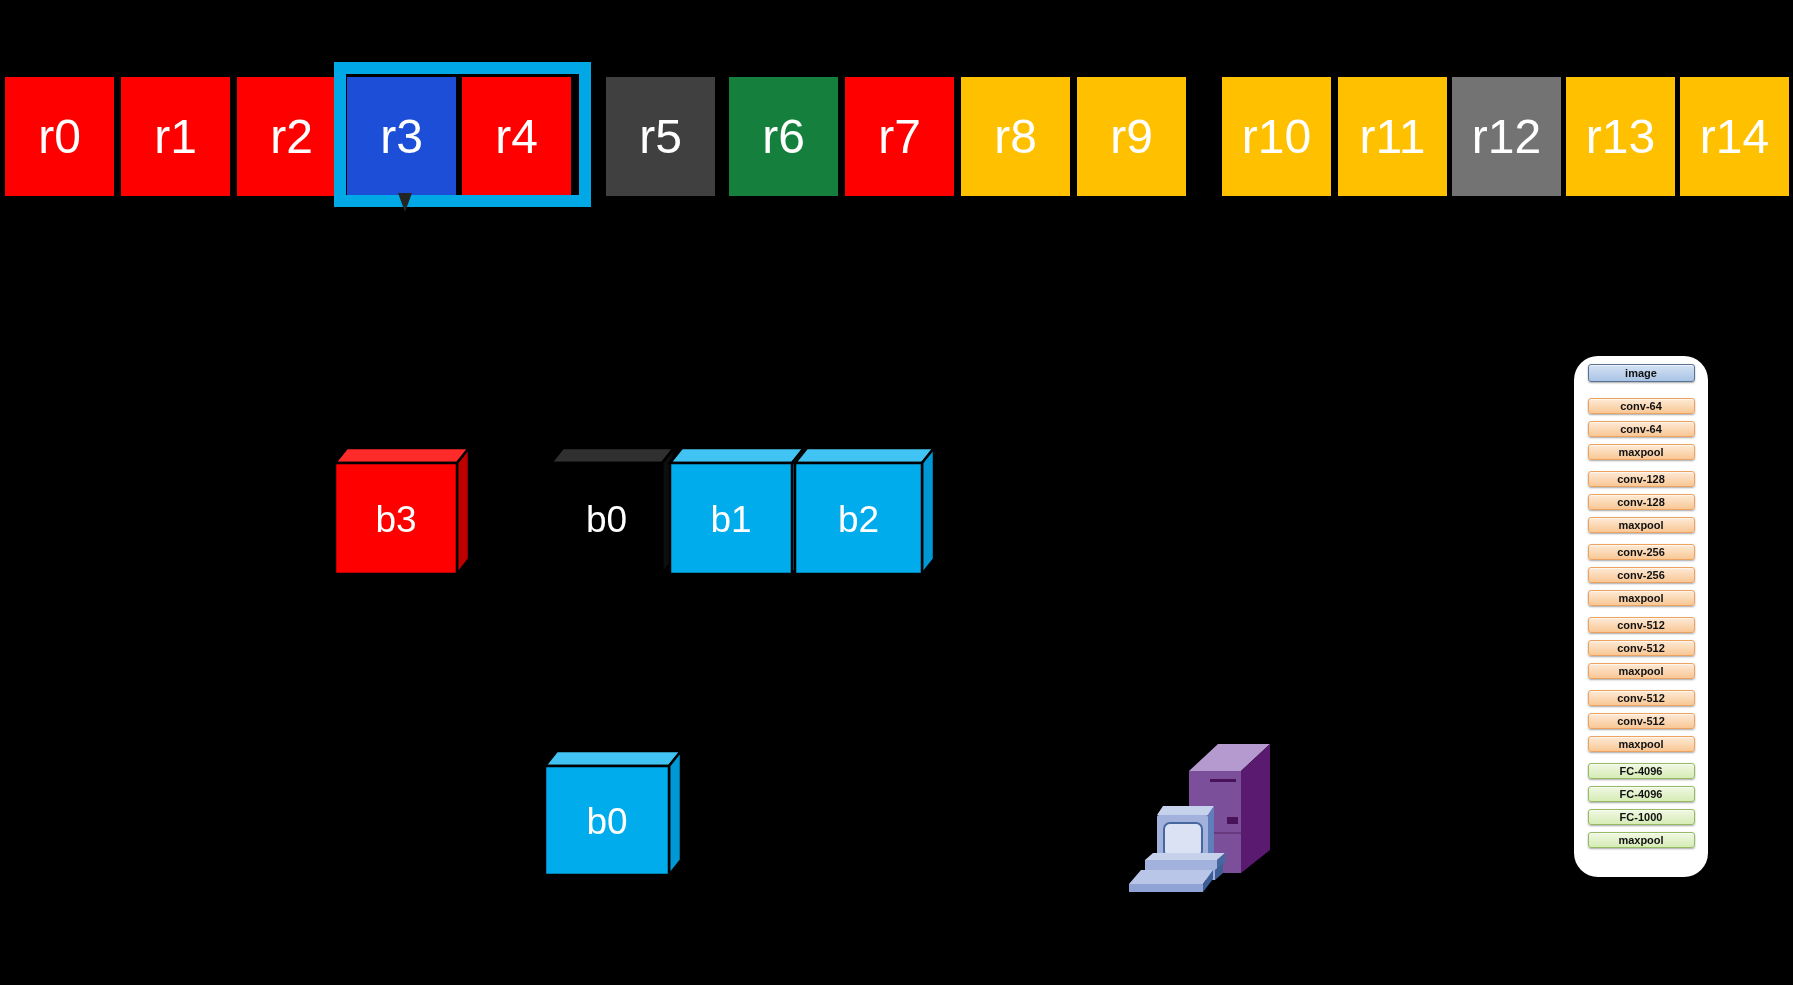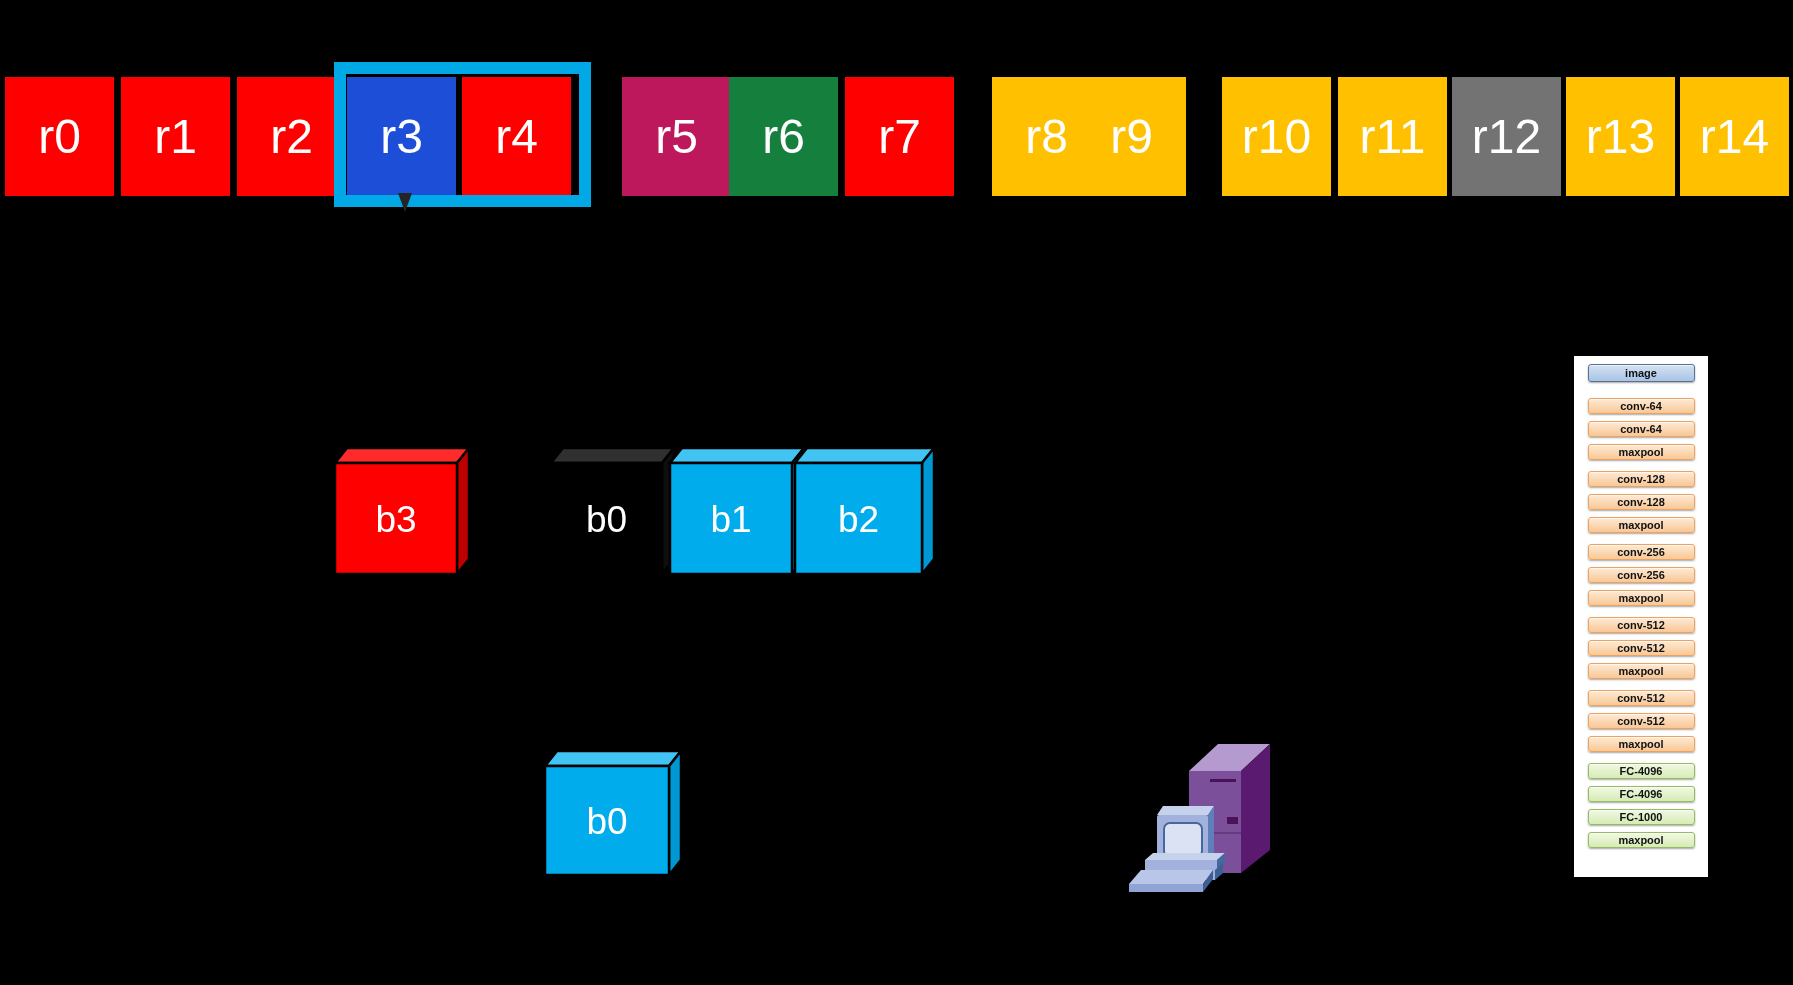--- a/index.html
+++ b/index.html
@@ -23,21 +23,21 @@
     border-top:19px solid #242424;
   }
   
   .cube-svg{position:absolute;overflow:visible;}
   .cube-label{font-family:"Liberation Sans","DejaVu Sans",sans-serif;font-size:37px;}
   
   .pc-svg{position:absolute;left:1128px;top:738px;}
   
   .net-panel{
     position:absolute;left:1574px;top:356px;width:134px;height:521px;
-    background:#ffffff;box-sizing:border-box;padding-top:8px;z-index:1;
+    background:#ffffff;box-sizing:border-box;padding-top:8px;z-index:1;border-radius:24px;
   }
   .tbl-group{margin:0 0 11px 0;}
   .layer-box{
     width:107px;height:16px;margin:0 auto 7px auto;box-sizing:border-box;
     border-radius:3px;border:1px solid;display:flex;align-items:center;justify-content:center;
     font-size:11px;font-weight:bold;color:#111;
     box-shadow:0 1px 2px rgba(0,0,0,.35), inset 0 1px 0 rgba(255,255,255,.55);
   }
   .layer-image{height:18px;background:linear-gradient(#d4e2f3,#a9c4e5);border-color:#5a7291;}
   .layer-conv{background:linear-gradient(#fdead6,#f9c795);border-color:#eda35f;}
@@ -51,24 +51,24 @@
 <div class="canvas">
 
   <div class="sel-box"></div>
 
   <div id="register-row">
       <div class="reg-block" style="left: 5px; background: rgb(254, 0, 0);">r0</div>
       <div class="reg-block" style="left: 121px; background: rgb(254, 0, 0);">r1</div>
       <div class="reg-block" style="left: 237px; background: rgb(254, 0, 0);">r2</div>
       <div class="reg-block" style="left: 347px; background: #1d4ed8;">r3</div>
       <div class="reg-block" style="left: 462px; background: rgb(254, 0, 0);">r4</div>
-      <div class="reg-block" style="left: 622px; background: #be185d;">r5</div>
+      <div class="reg-block" style="left: 606px; background: #404040;">r5</div>
       <div class="reg-block" style="left: 729px; background: #15803d;">r6</div>
       <div class="reg-block" style="left: 845px; background: rgb(254, 0, 0);">r7</div>
-      <div class="reg-block" style="left: 992px; background: rgb(255, 192, 0);">r8</div>
+      <div class="reg-block" style="left: 961px; background: rgb(255, 192, 0);">r8</div>
       <div class="reg-block" style="left: 1077px; background: rgb(255, 192, 0);">r9</div>
       <div class="reg-block" style="left: 1222px; background: rgb(255, 192, 0);">r10</div>
       <div class="reg-block" style="left: 1338px; background: rgb(255, 192, 0);">r11</div>
       <div class="reg-block" style="left: 1452px; background: #737373;">r12</div>
       <div class="reg-block" style="left: 1566px; background: rgb(255, 192, 0);">r13</div>
       <div class="reg-block" style="left: 1680px; background: rgb(255, 192, 0);">r14</div>
     </div>
 
   <div class="arrow-tip"></div>
 

